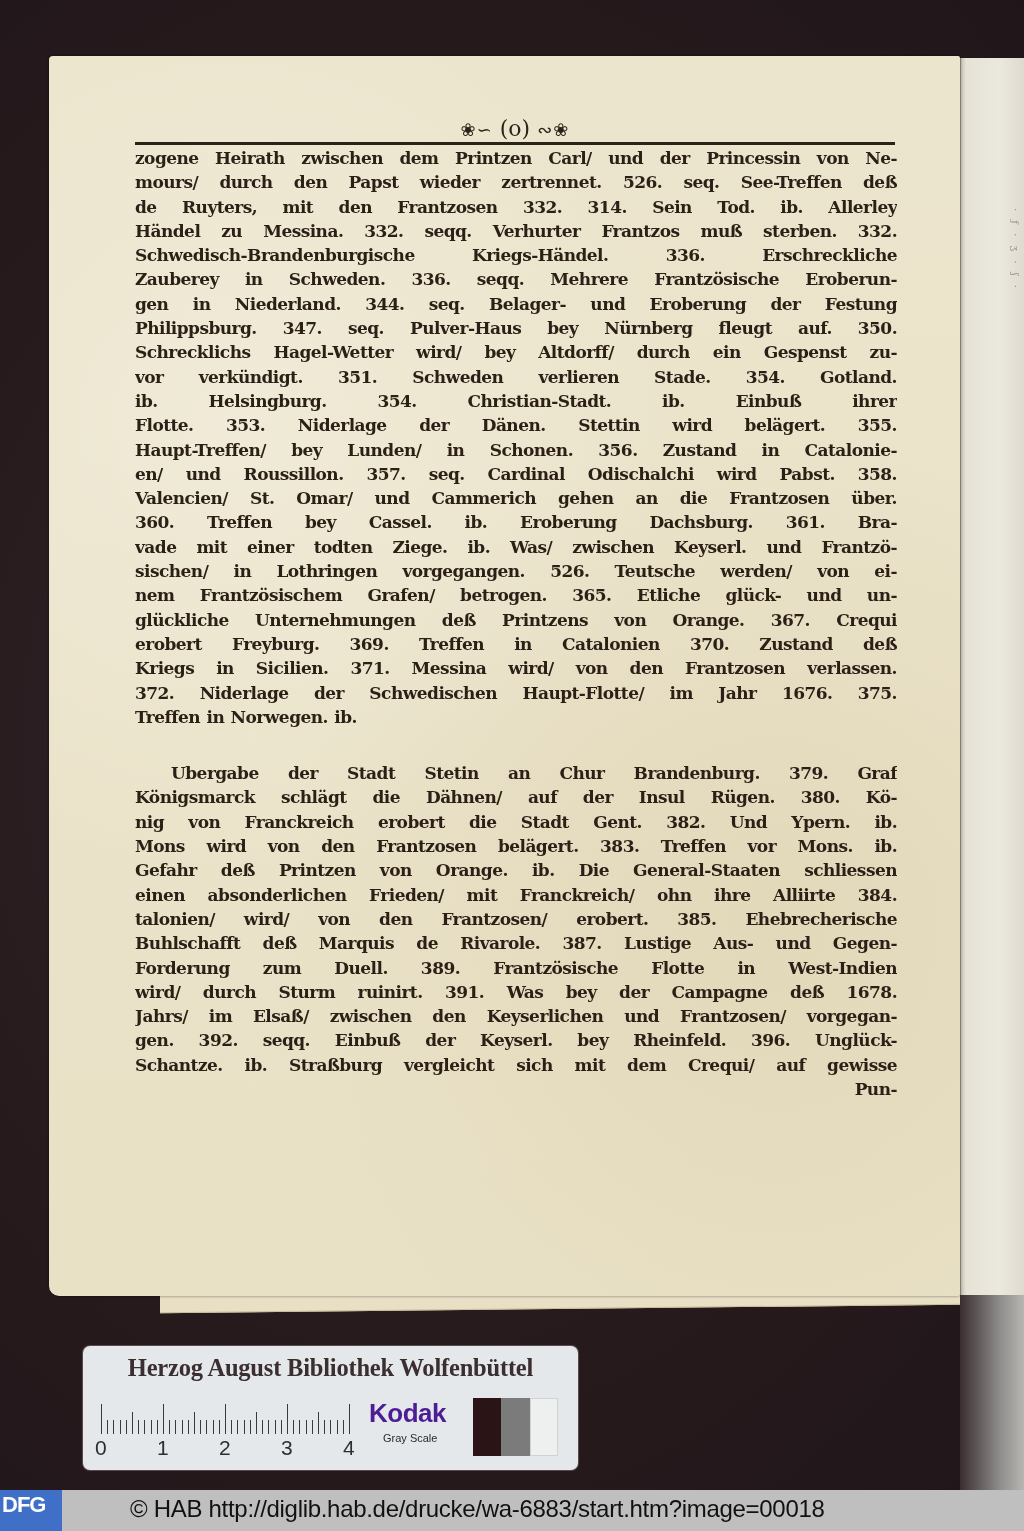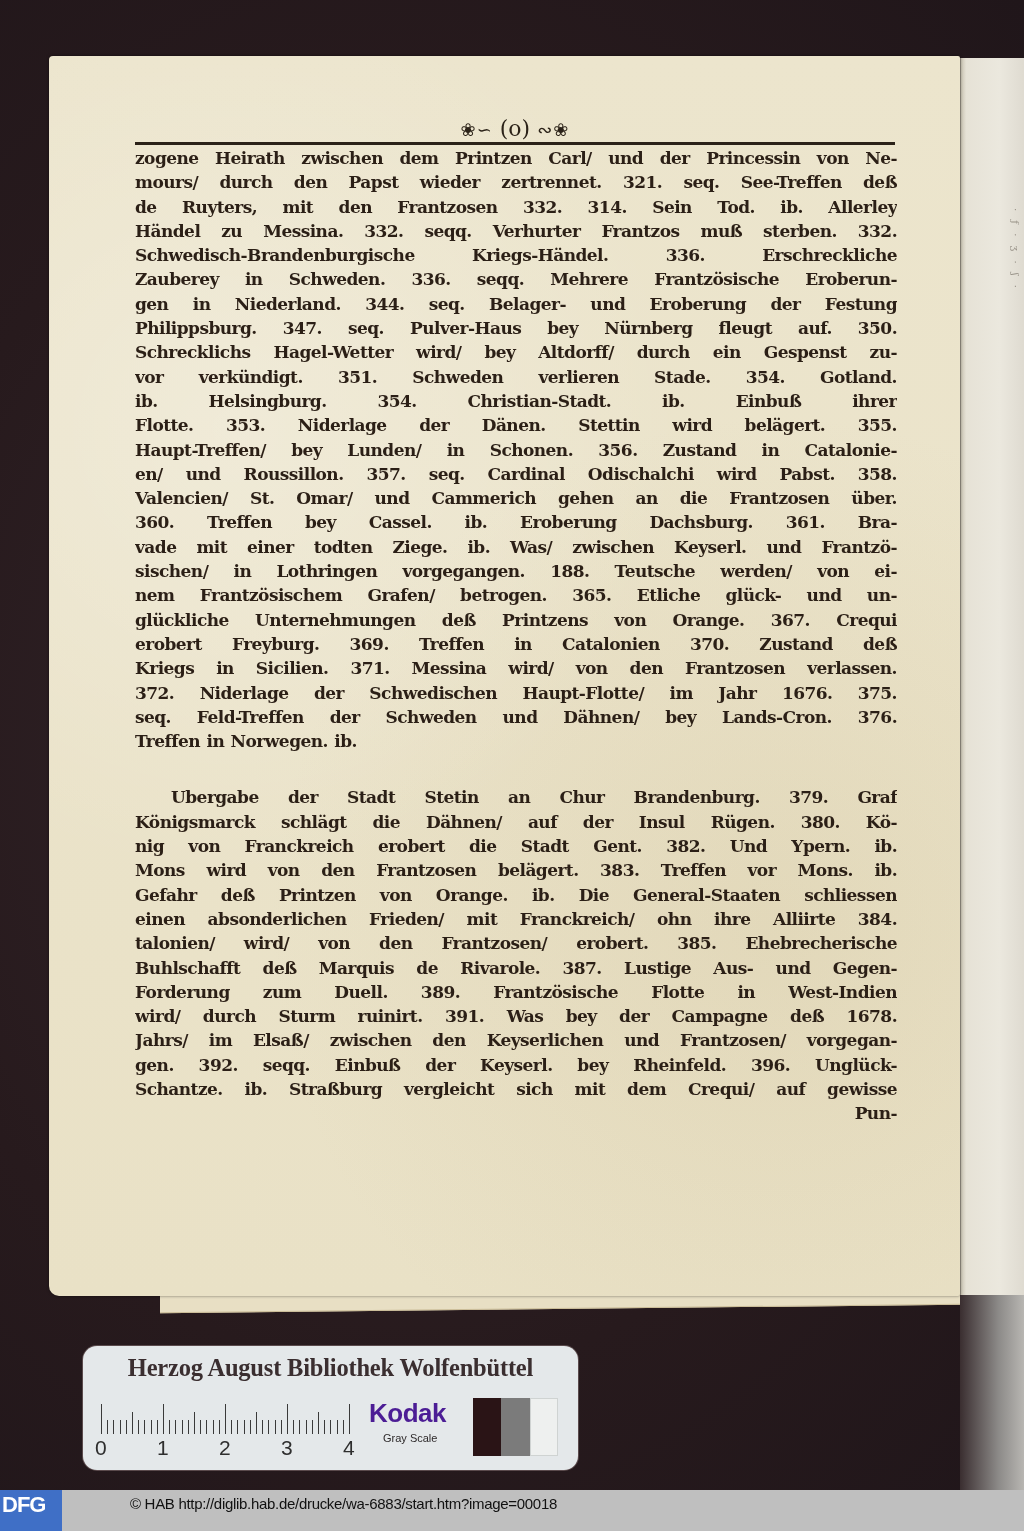--- a/index.html
+++ b/index.html
@@ -62,21 +62,21 @@
   .text-block .ln {
     display: block; height: 24.3px; white-space: nowrap; overflow: hidden;
     text-align: justify; text-align-last: justify;
   }
   .text-block .ln.last { text-align-last: left; }
   .text-block .ln.indent { padding-left: 36px; margin-top: 32px; }
   .text-block .ln.catch { text-align: left; text-align-last: right; }
 
   .target-card {
     position: absolute; left: 83px; top: 1346px; width: 495px; height: 124px;
-    background: #e4e8ea; border-radius: 14px;
+    background: #e4e8ea; border-radius: 7px;
     box-shadow: 0 0 0 1px #5a4a4c;
   }
   .card-title {
     position: absolute; left: 0; top: 8px; width: 495px; text-align: center;
     font-family: "Liberation Serif", serif; font-weight: bold; font-size: 24.5px;
     color: #3a2e30; letter-spacing: -0.2px;
   }
   .ruler {
     position: absolute; left: 18px; top: 58px; width: 250px; height: 30px;
   }
@@ -101,21 +101,21 @@
   }
   .dfg-logo {
     position: absolute; left: 0; top: 0; width: 62px; height: 41px;
     background: #3f6fc6; color: #ffffff;
     font-family: "Liberation Sans", sans-serif; font-weight: bold; font-size: 22px;
     line-height: 30px; text-align: left; padding-left: 2px; box-sizing: border-box;
     letter-spacing: -1px;
   }
   .footer-text {
     position: absolute; left: 130px; top: 5px;
-    font-family: "Liberation Sans", sans-serif; font-size: 15px; color: #111;
+    font-family: "Liberation Sans", sans-serif; font-size: 24px; color: #111;
     letter-spacing: -0.3px;
   }
 </style>
 </head>
 <body>
 
 <div class="backdrop"></div>
 <div class="right-leaf">
   <div class="ghost">· ƒ · ʒ · ʃ ·</div>
 </div>
@@ -126,43 +126,42 @@
 
 <div class="header-line">
   <span class="orn">❀∽</span>
   <span>(o)</span>
   <span class="orn">∾❀</span>
 </div>
 <div class="rule"></div>
 
 <div class="text-block" id="textblock">
     <span class="ln">zogene Heirath zwischen dem Printzen Carl/ und der Princessin von Ne-</span>
-    <span class="ln">mours/ durch den Papst wieder zertrennet. 321. seq.     See-Treffen deß</span>
+    <span class="ln">mours/ durch den Papst wieder zertrennet. 526. seq.     See-Treffen deß</span>
     <span class="ln">de Ruyters, mit den Frantzosen 332. 314.     Sein Tod. ib.     Allerley</span>
     <span class="ln">Händel zu Messina. 332. seqq.     Verhurter Frantzos muß sterben. 332.</span>
     <span class="ln">Schwedisch-Brandenburgische Kriegs-Händel. 336.     Erschreckliche</span>
     <span class="ln">Zauberey in Schweden. 336. seqq.     Mehrere Frantzösische Eroberun-</span>
     <span class="ln">gen in Niederland. 344. seq.     Belager- und Eroberung der Festung</span>
     <span class="ln">Philippsburg. 347. seq.     Pulver-Haus bey Nürnberg fleugt auf. 350.</span>
     <span class="ln">Schrecklichs Hagel-Wetter wird/ bey Altdorff/ durch ein Gespenst zu-</span>
     <span class="ln">vor verkündigt. 351.     Schweden verlieren Stade. 354.     Gotland.</span>
     <span class="ln">ib.     Helsingburg. 354.     Christian-Stadt. ib.     Einbuß ihrer</span>
     <span class="ln">Flotte. 353.     Niderlage der Dänen.     Stettin wird belägert. 355.</span>
     <span class="ln">Haupt-Treffen/ bey Lunden/ in Schonen. 356.     Zustand in Catalonie-</span>
     <span class="ln">en/ und Roussillon. 357. seq.     Cardinal Odischalchi wird Pabst. 358.</span>
     <span class="ln">Valencien/ St. Omar/ und Cammerich gehen an die Frantzosen über.</span>
     <span class="ln">360.     Treffen bey Cassel. ib.     Eroberung Dachsburg. 361.     Bra-</span>
     <span class="ln">vade mit einer todten Ziege. ib.     Was/ zwischen Keyserl. und Frantzö-</span>
-    <span class="ln">sischen/ in Lothringen vorgegangen. 188.     Teutsche werden/ von ei-</span>
+    <span class="ln">sischen/ in Lothringen vorgegangen. 526.     Teutsche werden/ von ei-</span>
     <span class="ln">nem Frantzösischem Grafen/ betrogen. 365.     Etliche glück- und un-</span>
     <span class="ln">glückliche Unternehmungen deß Printzens von Orange. 367.     Crequi</span>
     <span class="ln">erobert Freyburg. 369.     Treffen in Catalonien 370.     Zustand deß</span>
     <span class="ln">Kriegs in Sicilien. 371.     Messina wird/ von den Frantzosen verlassen.</span>
     <span class="ln">372.     Niderlage der Schwedischen Haupt-Flotte/ im Jahr 1676. 375.</span>
-    <span class="ln">seq.     Feld-Treffen der Schweden und Dähnen/ bey Lands-Cron. 376.</span>
     <span class="ln last">Treffen in Norwegen. ib.</span>
     <span class="ln indent">Ubergabe der Stadt Stetin an Chur Brandenburg. 379.     Graf</span>
     <span class="ln">Königsmarck schlägt die Dähnen/ auf der Insul Rügen. 380.     Kö-</span>
     <span class="ln">nig von Franckreich erobert die Stadt Gent. 382.     Und Ypern. ib.</span>
     <span class="ln">Mons wird von den Frantzosen belägert. 383.     Treffen vor Mons. ib.</span>
     <span class="ln">Gefahr deß Printzen von Orange. ib.     Die General-Staaten schliessen</span>
     <span class="ln">einen absonderlichen Frieden/ mit Franckreich/ ohn ihre Alliirte 384.</span>
     <span class="ln">talonien/ wird/ von den Frantzosen/ erobert. 385.     Ehebrecherische</span>
     <span class="ln">Buhlschafft deß Marquis de Rivarole. 387.     Lustige Aus- und Gegen-</span>
     <span class="ln">Forderung zum Duell. 389.     Frantzösische Flotte in West-Indien</span>

